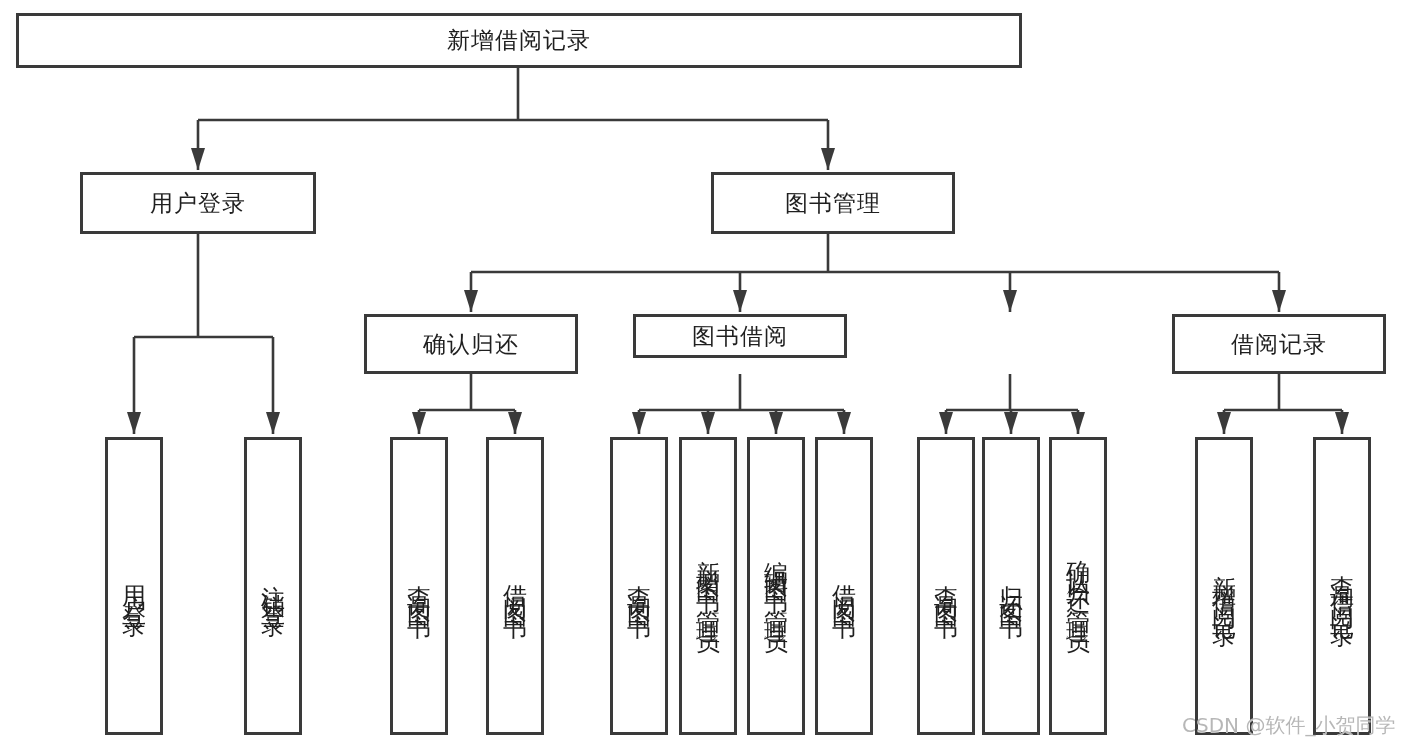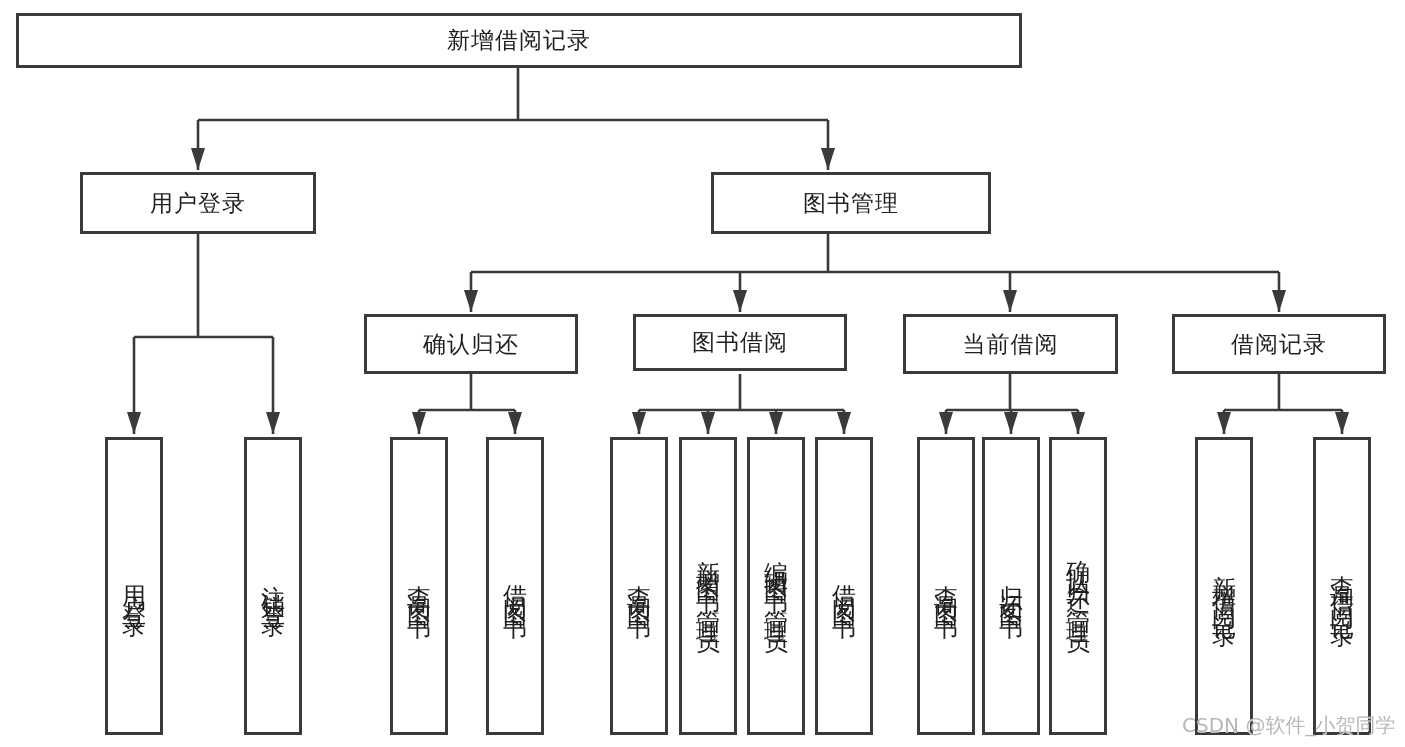--- a/index.html
+++ b/index.html
@@ -70,32 +70,29 @@
     <line class="ln" x1="1342" y1="410" x2="1342" y2="434" marker-end="url(#arw)"></line>
   </svg>
 
   <div class="box" style="left:16px;top:13px;width:1006px;height:55px;">
     <span class="h-label">新增借阅记录</span>
   </div>
 
   <div class="box" style="left:80px;top:172px;width:236px;height:62px;">
     <span class="h-label">用户登录</span>
   </div>
-  <div class="box" style="left:711px;top:172px;width:280px;height:62px;">
+  <div class="box" style="left:711px;top:172px;width:244px;height:62px;">
     <span class="h-label">图书管理</span>
   </div>
 
   <div class="box" style="left:364px;top:314px;width:214px;height:60px;">
     <span class="h-label">确认归还</span>
   </div>
-  <div class="box" style="left:633px;top:314px;width:214px;height:57px;">
+  <div class="box" style="left:633px;top:314px;width:214px;height:44px;">
     <span class="h-label">图书借阅</span>
-  </div>
-  <div class="box" style="left:903px;top:314px;width:215px;height:60px;">
-    <span class="h-label">当前借阅</span>
   </div>
   <div class="box" style="left:1172px;top:314px;width:214px;height:60px;">
     <span class="h-label">借阅记录</span>
   </div>
 
   <div class="box leaf" style="left:105px;">
     <span class="v-label">用户登录</span>
   </div>
   <div class="box leaf" style="left:244px;">
     <span class="v-label">注销登录</span>

